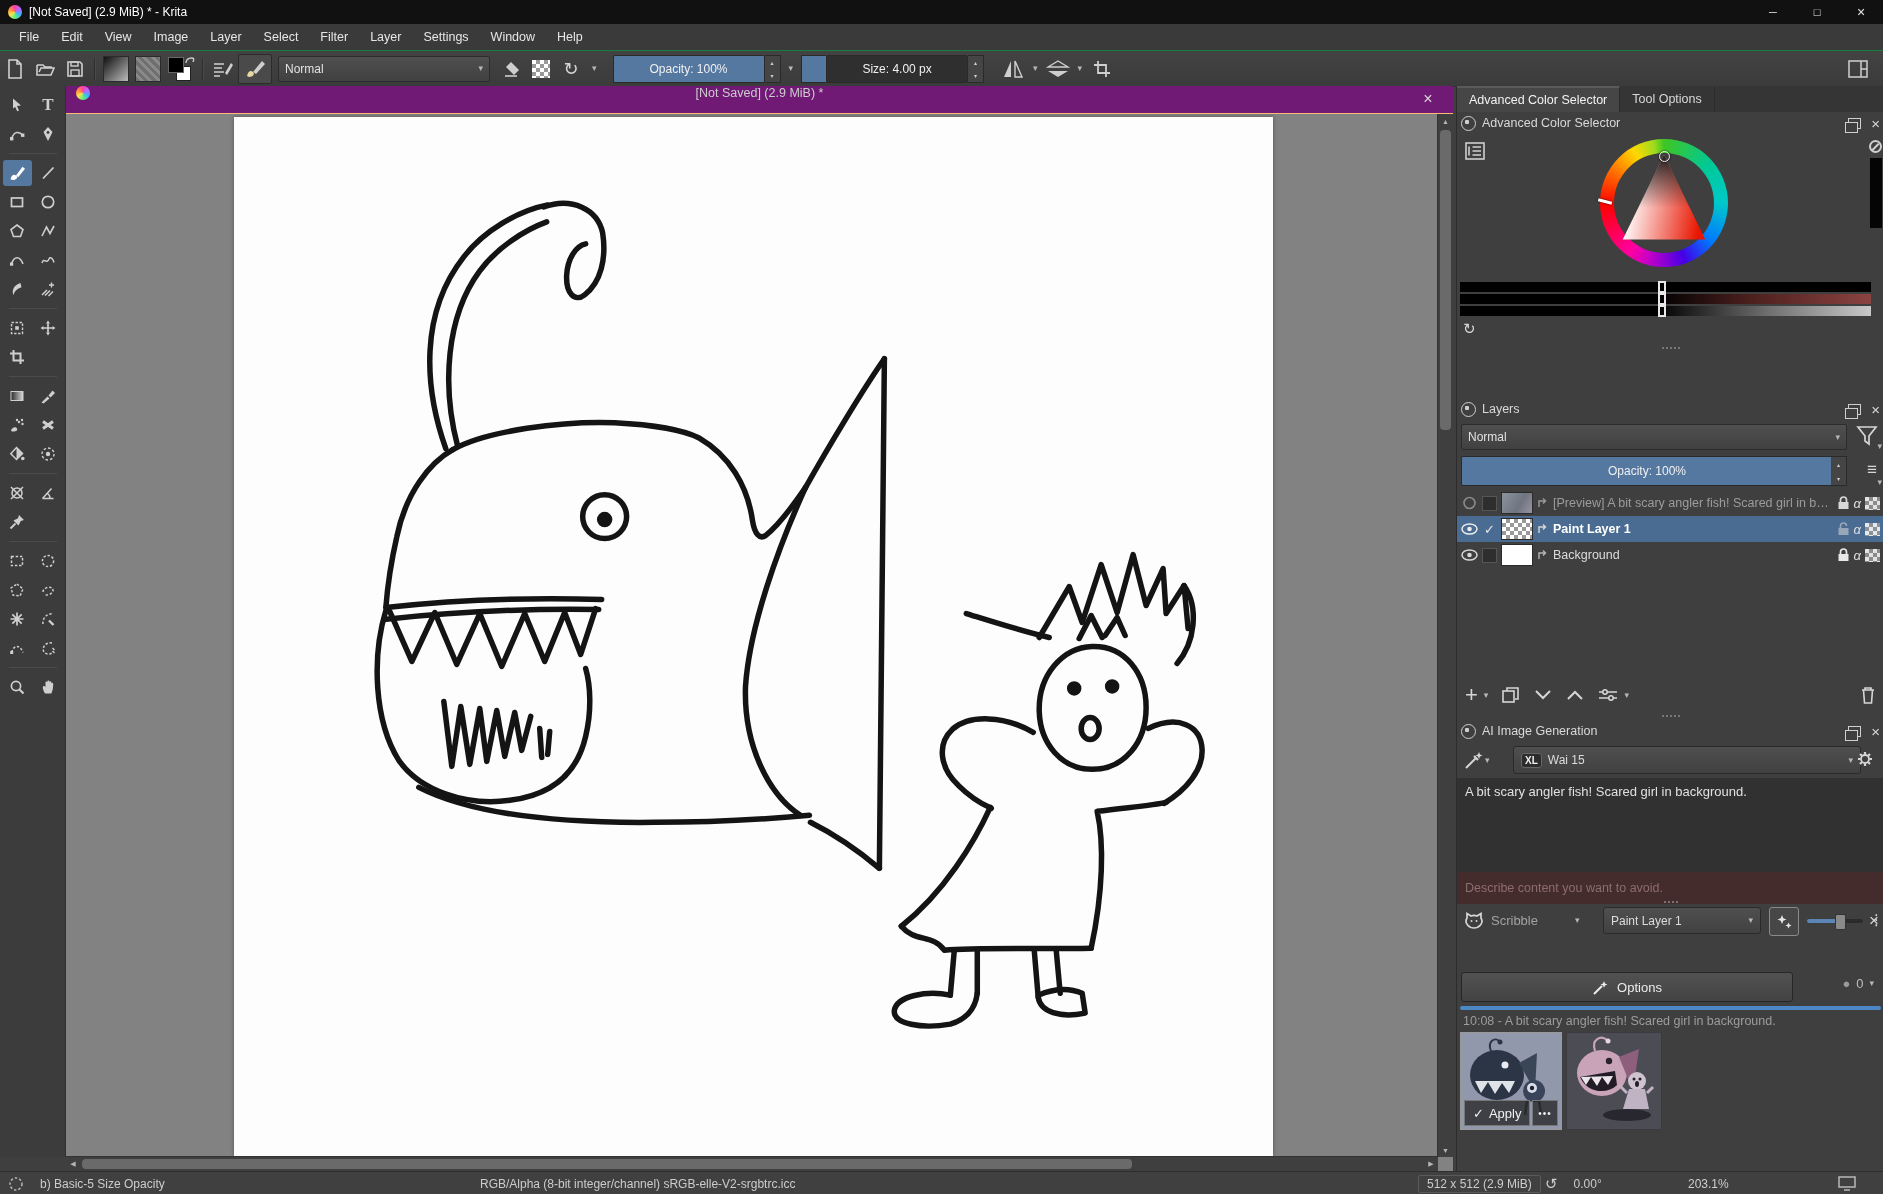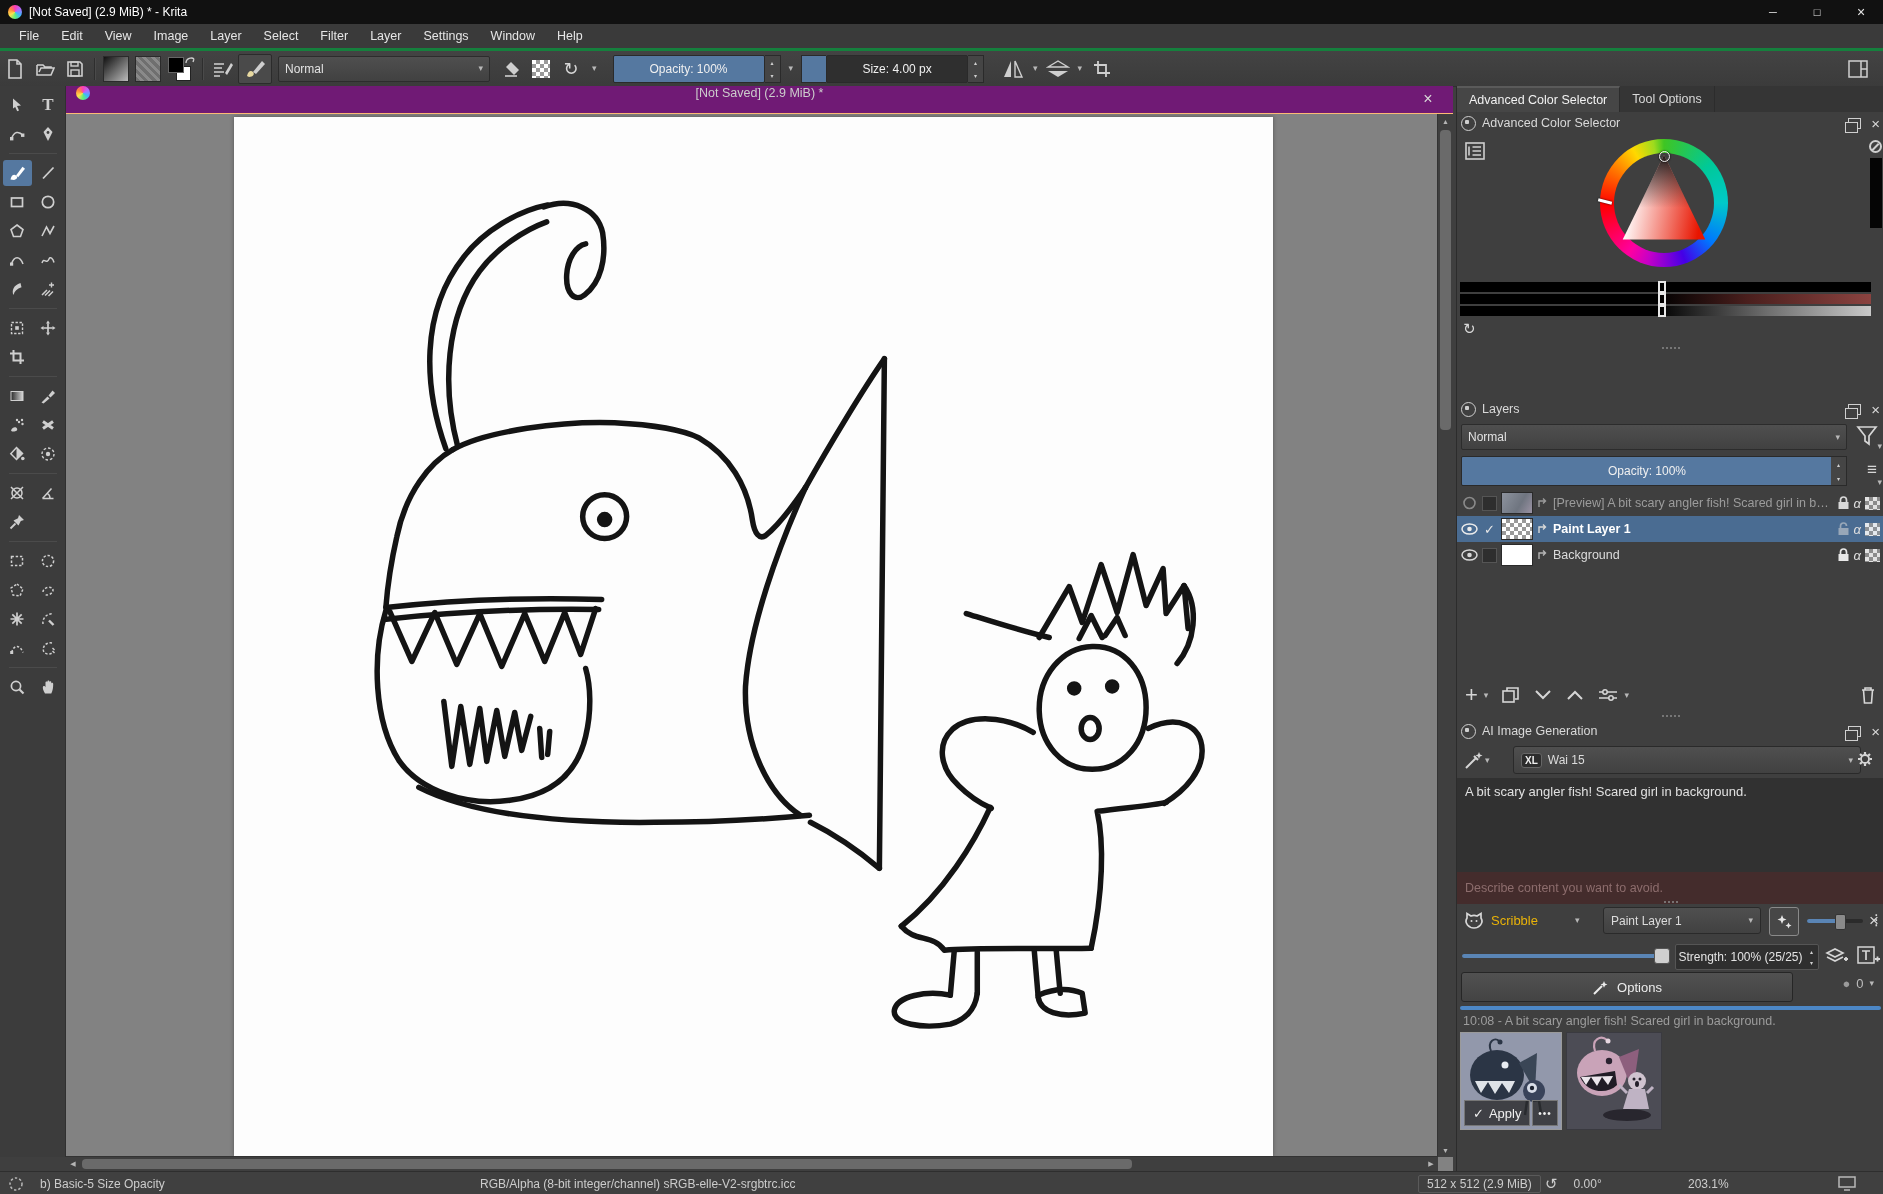--- a/index.html
+++ b/index.html
@@ -8,21 +8,21 @@
         color:#dcdcdc;background:#3f3f3f;}
   .abs{position:absolute;}
   
   .titlebar{left:0;top:0;width:1883px;height:24px;background:#111;display:flex;align-items:center;}
   .krita-logo{width:14px;height:14px;border-radius:50%;margin:0 7px 0 8px;
     background:conic-gradient(#ff3db5,#b26bff,#3db5ff,#5cf07a,#ffe14d,#ff8a3d,#ff3db5);}
   .title-text{color:#fff;font-size:12px;}
   .wincontrols{margin-left:auto;display:flex;height:24px;}
   .winbtn{width:44px;height:24px;display:flex;align-items:center;justify-content:center;color:#e8e8e8;font-size:11px;}
   
-  .menubar{left:0;top:24px;width:1883px;height:27px;background:#3a3a3a;display:flex;align-items:center;padding-left:8px;box-sizing:border-box;border-bottom:3px solid #15803d;}
+  .menubar{left:0;top:24px;width:1883px;height:27px;background:#3a3a3a;display:flex;align-items:center;padding-left:8px;box-sizing:border-box;border-bottom:1px solid #15803d;}
   .menu-item{padding:0 11px;color:#e6e6e6;font-size:12.5px;line-height:26px;}
   
   .toolbar{left:0;top:51px;width:1883px;height:35px;background:linear-gradient(#434343,#3b3b3b);display:flex;align-items:center;border-bottom:1px solid #303030;}
   .tbtn{width:30px;height:28px;display:flex;align-items:center;justify-content:center;flex:none;}
   .tsep{width:1px;height:22px;background:#2e2e2e;border-right:1px solid #4a4a4a;margin:0 4px;flex:none;}
   .swatch{width:24px;height:24px;border:1px solid #2a2a2a;flex:none;margin:0 3px;}
   .dropdown{height:26px;background:linear-gradient(#4f4f4f,#414141);border:1px solid #2c2c2c;border-radius:2px;
     display:flex;align-items:center;padding:11px 6px;box-sizing:border-box;flex:none;}
   .dropdown .dlabel{flex:1;color:#e2e2e2;}
   .caret{color:#b8b8b8;font-size:9px;line-height:1;flex:none;}
@@ -729,62 +729,40 @@
           <i></i>
           <i></i>
         </div>
 
       <div class="abs" style="left:0;top:186px;width:427px;height:30px;">
         <svg class="abs" style="left:7px;top:5px;" width="20" height="19">
             <path d="M3 7 L3 2.5 L7 5 C8.8 4.2 11.2 4.2 13 5 L17 2.5 L17 7 C18.2 9 18.2 12 16.5 14 C13 18 7 18 3.5 14 C1.8 12 1.8 9 3 7 Z" fill="none" stroke="#d6d6d6" stroke-width="1.7"></path>
             <circle cx="7.5" cy="10" r="1" fill="#d6d6d6"></circle>
             <circle cx="12.5" cy="10" r="1" fill="#d6d6d6"></circle>
           </svg>
-        <span class="abs" style="left:34px;top:7px;font-size:13px;color:#eab308;">Scribble</span>
+        <span class="abs" style="left:34px;top:7px;font-size:13px;color:#a3a3a3;">Scribble</span>
         <span class="abs caret" style="left:118px;top:10px;">▾</span>
         <div class="combo" style="position:absolute;left:146px;top:1px;width:158px;height:27px;">
           <span class="dlabel" style="flex:1;">Paint Layer 1</span>
           <span class="caret">▾</span>
         </div>
         <div class="abs" style="left:312px;top:1px;width:28px;height:27px;border:1px solid #8a8a8a;border-radius:3px;display:flex;align-items:center;justify-content:center;background:#474747;">
           <svg width="18" height="18">
               <path d="M7 2 l1.3 3.2 3.2 1.3 -3.2 1.3 -1.3 3.2 -1.3 -3.2 -3.2 -1.3 3.2 -1.3 Z" fill="#e6e6e6"></path>
               <path d="M13.5 9.5 l.9 2.1 2.1 .9 -2.1 .9 -.9 2.1 -.9 -2.1 -2.1 -.9 2.1 -.9 Z" fill="#e6e6e6"></path>
             </svg>
         </div>
         <div class="minislider abs" style="left:350px;top:13px;width:56px;">
           <div class="fill" style="width:55%;"></div>
           <div class="handle" style="left:28px;"></div>
         </div>
         <span class="abs" style="left:412px;top:5px;font-size:15px;color:#d6d6d6;">⋮</span>
       </div>
       <span class="abs xico" style="right:5px;top:192px;font-size:17px;">×</span>
 
-      <div class="abs" style="left:0;top:222px;width:427px;height:28px;">
-        <div class="minislider abs" style="left:5px;top:12px;width:200px;">
-          <div class="fill" style="width:97%;"></div>
-          <div class="roundhandle" style="left:192px;"></div>
-        </div>
-        <div class="abs" style="left:218px;top:2px;width:142px;height:24px;background:#2f2f2f;border:1px solid #555;border-radius:2px;display:flex;align-items:center;">
-          <span style="flex:1;text-align:center;font-size:12px;color:#e4e4e4;">Strength: 100% (25/25)</span>
-          <span class="spincol" style="height:22px;border:none;background:transparent;width:13px;">
-              <span>▴</span>
-              <span>▾</span>
-            </span>
-        </div>
-        <svg class="abs" style="left:368px;top:3px;" width="24" height="22">
-            <path d="M2 8 L10 4 L18 8 L10 12 Z M2 12 L10 16 L18 12" fill="none" stroke="#d6d6d6" stroke-width="1.6"></path>
-            <path d="M19 14 H23 M21 12 V16" stroke="#d6d6d6" stroke-width="1.8"></path>
-          </svg>
-        <svg class="abs" style="left:400px;top:3px;" width="24" height="22">
-            <rect x="1" y="2" width="16" height="16" fill="none" stroke="#d6d6d6" stroke-width="1.5"></rect>
-            <path d="M5 6 H13 M9 6 V15" stroke="#d6d6d6" stroke-width="1.7"></path>
-            <path d="M18 14 H23 M20.5 11.5 V16.5" stroke="#d6d6d6" stroke-width="1.8"></path>
-          </svg>
-      </div>
 
       <div class="genbtn" style="left:4px;top:252px;width:330px;">
         <svg width="17" height="17">
             <path d="M2 15 L10 7" stroke="#ececec" stroke-width="2"></path>
             <path d="M12 2 l1 2.4 2.4 1 -2.4 1 -1 2.4 -1 -2.4 -2.4 -1 2.4 -1 Z" fill="#ececec"></path>
           </svg>
         <span>Options</span>
       </div>
       <div class="abs" style="right:10px;top:256px;display:flex;align-items:center;gap:6px;color:#bdbdbd;">
         <span style="color:#9a9a9a;font-size:13px;">●</span>

